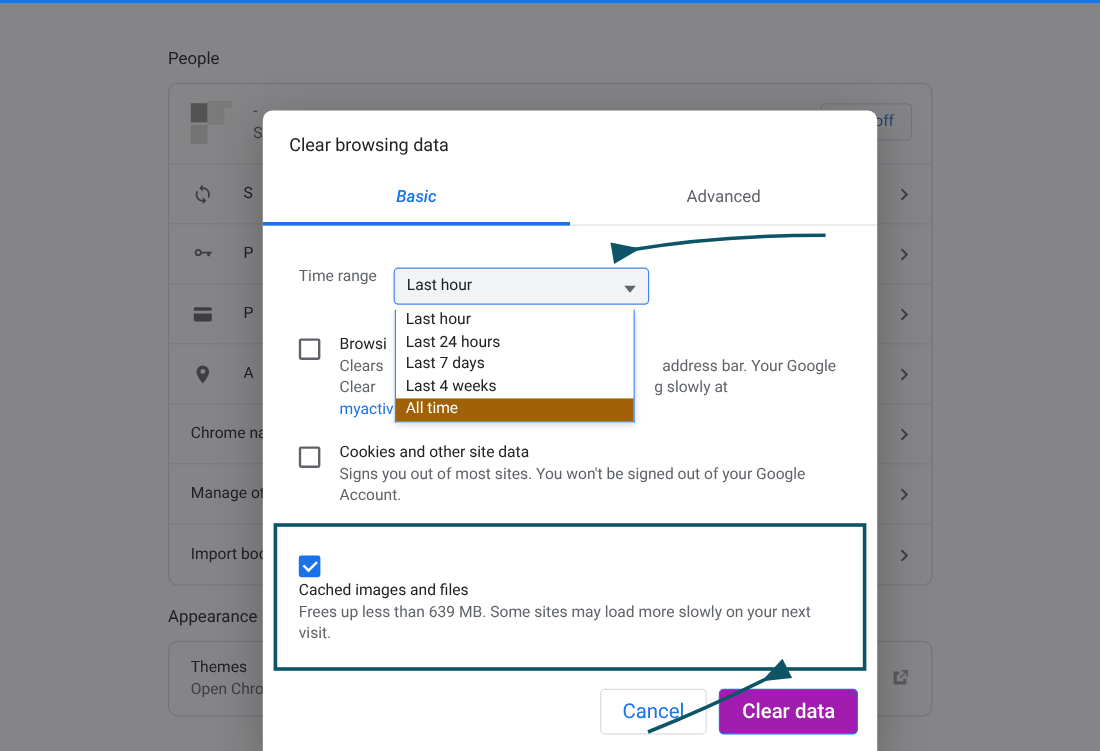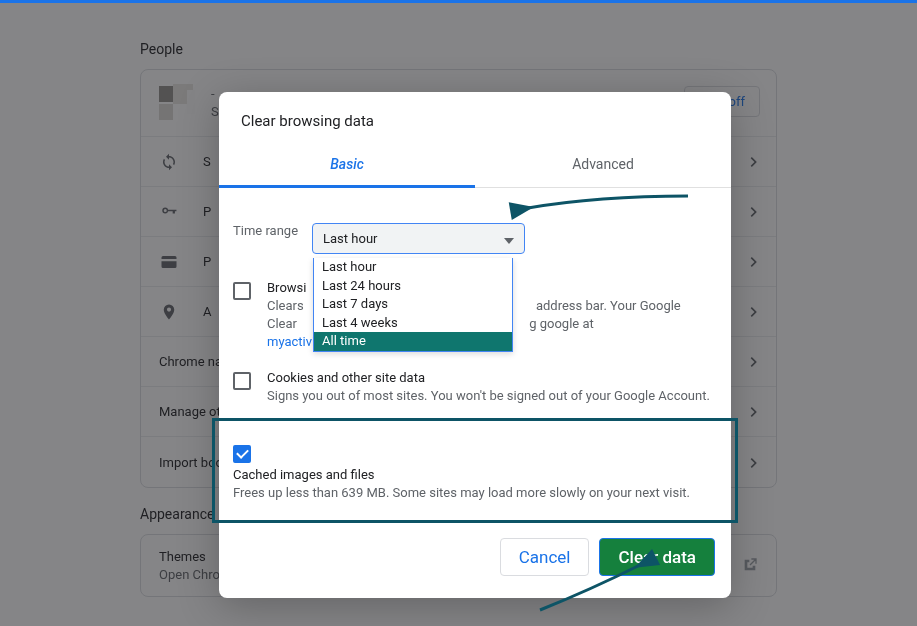--- a/index.html
+++ b/index.html
@@ -28,45 +28,45 @@
     .themes .s { font-size:13px; color:#5f6368; }
     .themes .ext { position:absolute; right:18px; top:22px; }
     .themes .ext svg { width:16px; height:16px; fill:none; stroke:#9aa0a6; stroke-width:2; }
 
     .backdrop { position:absolute; inset:0; background:rgba(32,33,36,.55); z-index:10; top:3px; }
     .dialog { position:absolute; z-index:20; left:219px; top:92px; width:512px; background:#fff; border-radius:8px; box-shadow:0 8px 40px rgba(0,0,0,.25); }
     .dialog-title { font-size:15px; color:#202124; padding:20px 22px 16px; }
     .tabs { display:flex; border-bottom:1px solid #e0e0e0; }
     .tab { flex:1; text-align:center; padding:10px 0 13px; font-size:14px; color:#5f6368; cursor:pointer; }
     .tab.active { color:#1a73e8; font-weight:500; border-bottom:3px solid #1a73e8; margin-bottom:-1px;font-style:italic; }
-    .body { padding:18px 14px 6px; }
+    .body { padding:18px 30px 6px; }
     .row-tr { display:flex; align-items:center; margin-bottom:12px; }
     .lbl { font-size:13px; color:#5f6368; margin-right:14px; }
     .select { position:relative; width:213px; border:1px solid #4285f4; border-radius:4px; background:#f1f3f4; display:flex; align-items:center; padding:7px 10px; cursor:pointer;margin-top:17px; }
     .select .val { font-size:13px; color:#202124; }
     .caret { position:absolute; right:10px; }
     .caret svg{ width:10px; height:6px; fill:#5f6368; }
     .dropdown { position:absolute; left:0; top:34px; width:200px; background:#fff; border:1px solid #4285f4; border-top:none; box-shadow:0 2px 6px rgba(0,0,0,.15); z-index:5; }
     .dropdown .opt { font-size:13px; color:#202124; padding:1px 8px; line-height:16.5px; cursor:pointer; }
-    .dropdown .opt.selected { background:#0f766e; color:#fff; }
+    .dropdown .opt.selected { background:#a16207; color:#fff; }
 
     .item { display:flex; padding:4px 0 14px; }
     .item.hlt { outline:3px solid #0d5466; outline-offset:-2px; margin:0 -20px; padding:24px 20px 20px;flex-direction:column; }
     .cbwrap { margin-right:16px; margin-top:2px; flex-shrink:0; }
     .cb { width:18px; height:18px; border:2px solid #5f6368; border-radius:2px; display:inline-block; position:relative; }
     .cb.ch { background:#1a73e8; border-color:#1a73e8; }
     .cb.ch::after { content:""; position:absolute; left:4px; top:0; width:5px; height:9px; border:solid #fff; border-width:0 2px 2px 0; transform:rotate(45deg); }
     .item-txt .it { font-size:13px; color:#202124; margin-bottom:2px; }
     .item-txt .ib { font-size:13px; color:#5f6368; line-height:1.4; }
     .link { color:#1a73e8; }
 
     .dialog-foot { display:flex; justify-content:flex-end; gap:10px; padding:10px 16px 22px; }
     .btn { font-size:17px; padding:8px 18px; border-radius:4px; cursor:pointer; }
     .btn.cancel { background:#fff; border:1px solid #dadce0; color:#1a73e8; }
-    .btn.primary { background:#15803d; border:1px solid #1a73e8; color:#fff; font-weight:500;text-align:center; }
+    .btn.primary { background:#a21caf; border:1px solid #1a73e8; color:#fff; font-weight:500;text-align:center; }
 
     .arrow { position:absolute; z-index:30; pointer-events:none; }
     .arrow svg { overflow:visible; }
   </style>
 </head>
 <body>
 
 <div class="topbar"></div>
 
 <div class="page">
@@ -190,21 +190,21 @@
     <div class="item" style="margin-top:22px">
       <span class="cbwrap"><span class="cb"></span></span>
       <div class="item-txt">
         <div class="it">Browsi</div>
         <div class="ib">
           <span>Clears</span>
           <span style="visibility:hidden">xxxxxxxxxxxxxxxxxxxxxxxxxxxxxxxxxxx</span>
           <span>address bar. Your Google</span><br>
           <span>Clear</span>
           <span style="visibility:hidden">xxxxxxxxxxxxxxxxxxxxxxxxxxxxxxxxxxx</span>
-          <span>g google at</span><br>
+          <span>g slowly at</span><br>
           <span class="link">myactivity.google.com</span>.
         </div>
       </div>
     </div>
 
     <div class="item">
       <span class="cbwrap"><span class="cb"></span></span>
       <div class="item-txt">
         <div class="it">Cookies and other site data</div>
         <div class="ib">Signs you out of most sites. You won't be signed out of your Google Account.</div>

